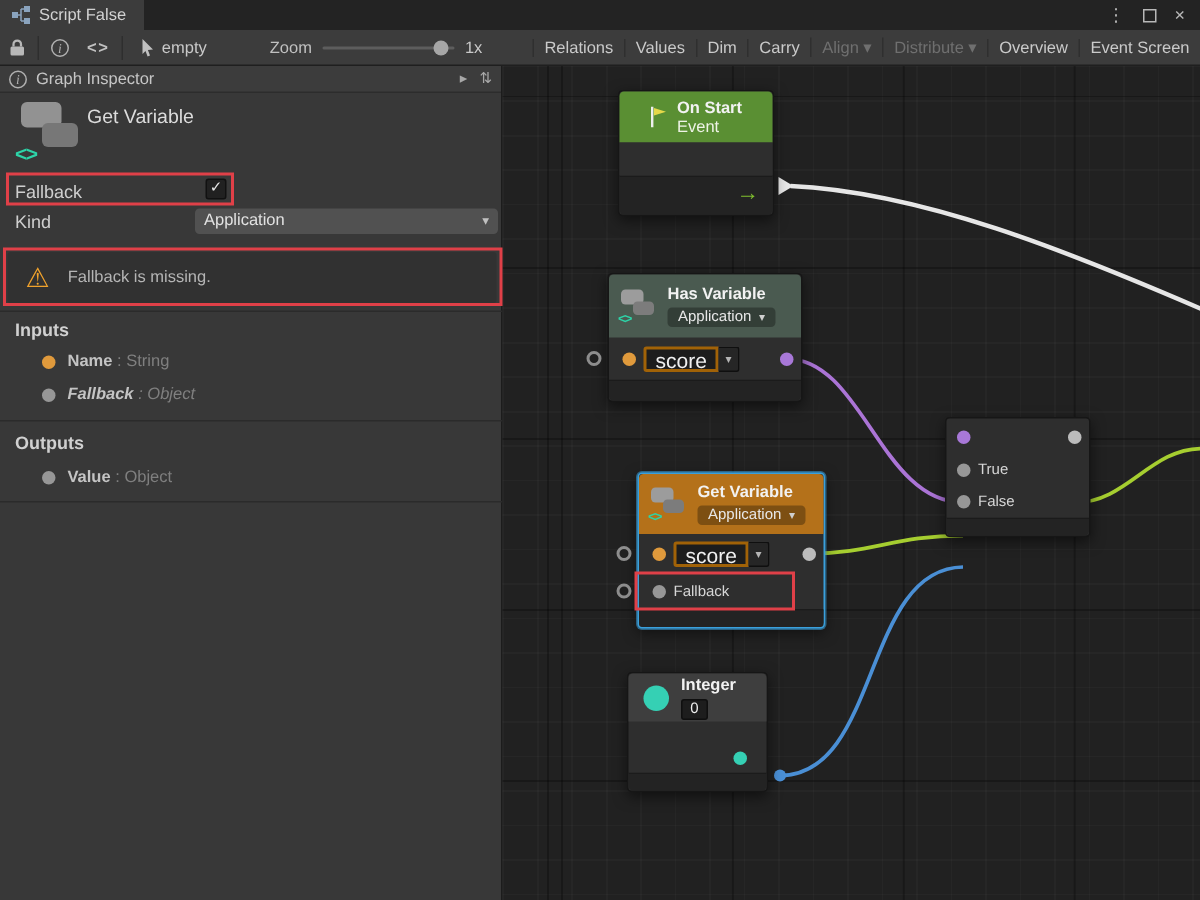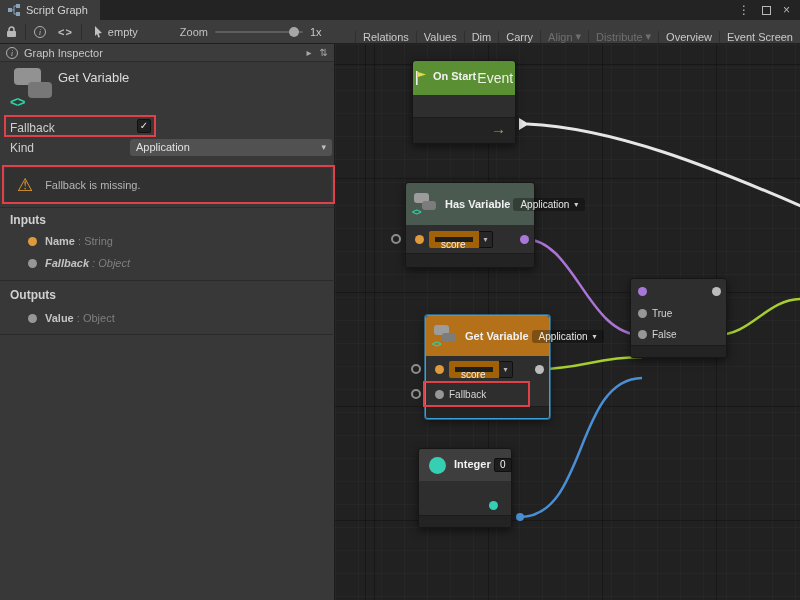--- a/index.html
+++ b/index.html
@@ -18,21 +18,21 @@
   .toolbar { position:absolute; left:0; top:20px; width:800px; height:24px; background:#3c3c3c; border-bottom:1px solid #1f1f1f; display:flex; align-items:center; font-size:11px; color:#c9c9c9; }
   .tsep { width:1px; height:16px; background:#2e2e2e; margin:0 2px; }
   .ticon { padding:0 6px; display:flex; align-items:center; }
   .circle-i { display:inline-flex; width:12px; height:12px; border:1px solid #b0b0b0; border-radius:50%; font-size:9px; align-items:center; justify-content:center; color:#b0b0b0; font-style:italic; font-family:"Liberation Serif", serif; }
   .code-glyph { font-size:11px; letter-spacing:1px; color:#c0c0c0; font-weight:bold; }
   .t-empty { display:flex; align-items:flex-end; gap:5px; margin-left:10px; color:#c9c9c9; }
   .t-zoom { margin-left:42px; color:#c0c0c0; }
   .zoom-slider { position:relative; width:88px; height:14px; margin:0 7px; }
   .zoom-track { position:absolute; left:0; right:0; top:6px; height:2px; background:#5d5d5d; border-radius:1px; }
   .zoom-handle { position:absolute; left:74px; top:2px; width:10px; height:10px; border-radius:50%; background:#a6a6a6; }
-  .tb-group { margin-left:auto; display:flex; align-items:flex-end; height:100%; }
+  .tb-group { margin-left:auto; display:flex; align-items:center; height:100%; }
   .tb-item { display:flex; align-items:center; padding:0 7px; border-left:1px solid #2f2f2f; color:#cacaca; white-space:nowrap; gap:3px; }
   .tb-item.disabled { color:#6f6f6f; }
 
   
   .inspector { position:absolute; left:0; top:44px; width:335px; height:556px; background:#383838; border-right:1px solid #1c1c1c; }
   .insp-header { position:absolute; left:0; top:0; width:100%; height:18px; background:#3c3c3c; border-bottom:1px solid #2c2c2c; display:flex; align-items:center; padding:0 6px; gap:6px; color:#c6c6c6; }
   .insp-header .right-icons { margin-left:auto; display:flex; gap:8px; color:#a8a8a8; font-size:10px; }
   .vicon-lg { position:absolute; left:10px; top:24px; width:44px; height:42px; }
   .vicon-lg .sq1 { position:absolute; left:4px; top:0; width:27px; height:17px; background:#929292; border-radius:4px; }
   .vicon-lg .sq2 { position:absolute; left:18px; top:14px; width:24px; height:16px; background:#777777; border-radius:4px; }
@@ -60,45 +60,45 @@
       repeating-linear-gradient(to right, rgba(255,255,255,0.025) 0 1px, transparent 1px 23px),
       repeating-linear-gradient(to bottom, rgba(255,255,255,0.025) 0 1px, transparent 1px 23px);
     background-position: 39px 20px, 39px 20px, 0 0, 0 0; }
   .wires { position:absolute; left:0; top:0; }
 
   .node { position:absolute; background:#2e2e2e; border:1px solid #161616; border-radius:3px; box-shadow:0 3px 9px rgba(0,0,0,0.5); color:#e0e0e0; }
   .node.selected { border-color:#3aa0dc; box-shadow:0 0 0 1px rgba(58,160,220,0.55), 0 3px 9px rgba(0,0,0,0.5); }
   .nfoot { background:#232323; border-top:1px solid #1b1b1b; border-radius:0 0 3px 3px; }
   .ntitle { font-weight:bold; font-size:11px; color:#f2f2f2; white-space:nowrap; }
   .nhead2 { display:flex; align-items:center; gap:7px; padding:0 7px; border-radius:3px 3px 0 0; }
-  .hcol { display:flex; gap:3px; }
+  .hcol { display:flex; flex-direction:column; gap:3px; }
   .kind-pill { align-self:flex-start; background:rgba(0,0,0,0.30); border-radius:3px; padding:1px 7px; font-size:10px; color:#e8e8e8; display:flex; align-items:center; gap:5px; }
   .kind-pill .chev { font-size:8px; color:#cfcfcf; }
   .vicon { position:relative; width:25px; height:23px; flex:0 0 auto; }
   .vicon .sq1 { position:absolute; left:1px; top:0; width:15px; height:10px; background:#9c9c9c; border-radius:3px; }
   .vicon .sq2 { position:absolute; left:9px; top:8px; width:14px; height:9px; background:#7c7c7c; border-radius:3px; }
   .vicon .badge { position:absolute; left:-1px; bottom:-1px; color:#2dd4a8; font-weight:bold; font-size:9px; letter-spacing:-1px; }
   .prow { position:relative; display:flex; align-items:center; padding-left:9px; gap:5px; }
   .dot { width:9px; height:9px; border-radius:50%; flex:0 0 auto; }
   .dot.orange { background:#e09a3c; }
   .dot.purple { background:#a878d8; }
   .dot.grey   { background:#979797; }
   .dot.lgrey  { background:#bcbcbc; }
   .dot.teal   { background:#35d0b4; }
   .dot.abs-r  { position:absolute; right:5px; }
   .ring { position:absolute; left:-15px; width:10px; height:10px; border:2px solid #8d8d8d; border-radius:50%; background:transparent; }
   .vfield { display:flex; align-items:center; }
-  .fname { background:#1d1d1d; border:6px solid #a16207; border-radius:2px 0 0 2px; height:17px; line-height:15px; padding:0 6px; font-size:10px; color:#f0f0f0; min-width:50px; }
+  .fname { background:#1d1d1d; border:2px solid #a16207; border-radius:2px 0 0 2px; height:17px; line-height:15px; padding:0 6px; font-size:14px; color:#f0f0f0; min-width:50px; }
   .fdd { width:14px; height:17px; background:#262626; border:1px solid #0f0f0f; border-left:none; border-radius:0 2px 2px 0; font-size:8px; color:#b5b5b5; display:flex; align-items:center; justify-content:center; }
   .rowlabel { font-size:10px; color:#d6d6d6; }
 
   
   #node-onstart { left:77px; top:16px; width:104px; }
   #node-onstart .nh { height:34px; background:#5a8f33; border-radius:3px 3px 0 0; display:flex; align-items:center; justify-content:center; gap:6px; }
-  #node-onstart .sub { font-size:14px; color:#eef3e6; text-align:right; }
+  #node-onstart .sub { font-size:11px; color:#eef3e6; text-align:left; }
   #node-onstart .mid { height:22px; background:#2e2e2e; }
   #node-onstart .foot { height:26px; position:relative; }
   #node-onstart .flow-arrow { position:absolute; right:9px; top:2px; font-size:15px; font-weight:bold; color:#7fbe2e; }
 
   #node-hasvar { left:70px; top:138px; width:130px; }
   #node-hasvar .nhead2 { height:42px; background:#4a5a50; }
   #node-hasvar .body { height:28px; }
   #node-hasvar .foot { height:14px; }
 
   #node-getvar { left:90px; top:271px; width:125px; }
@@ -133,21 +133,21 @@
 <div id="root">
 
   <div class="titlebar">
     <div class="tab">
       <svg width="12" height="12" viewBox="0 0 12 12">
         <rect x="0" y="4" width="4" height="4" fill="#8aa3bd"></rect>
         <rect x="8" y="0" width="4" height="4" fill="#8aa3bd"></rect>
         <rect x="8" y="8" width="4" height="4" fill="#8aa3bd"></rect>
         <path d="M4 6 H6 M6 2 H8 M6 10 H8 M6 2 V10" stroke="#8aa3bd" stroke-width="1" fill="none"></path>
       </svg>
-      <span>Script Graph</span>
+      <span>Script False</span>
     </div>
     <div class="win-controls">
       <span>⋮</span>
       <span class="max-sq"></span>
       <span>×</span>
     </div>
   </div>
 
   <div class="toolbar">
     <span class="ticon">

